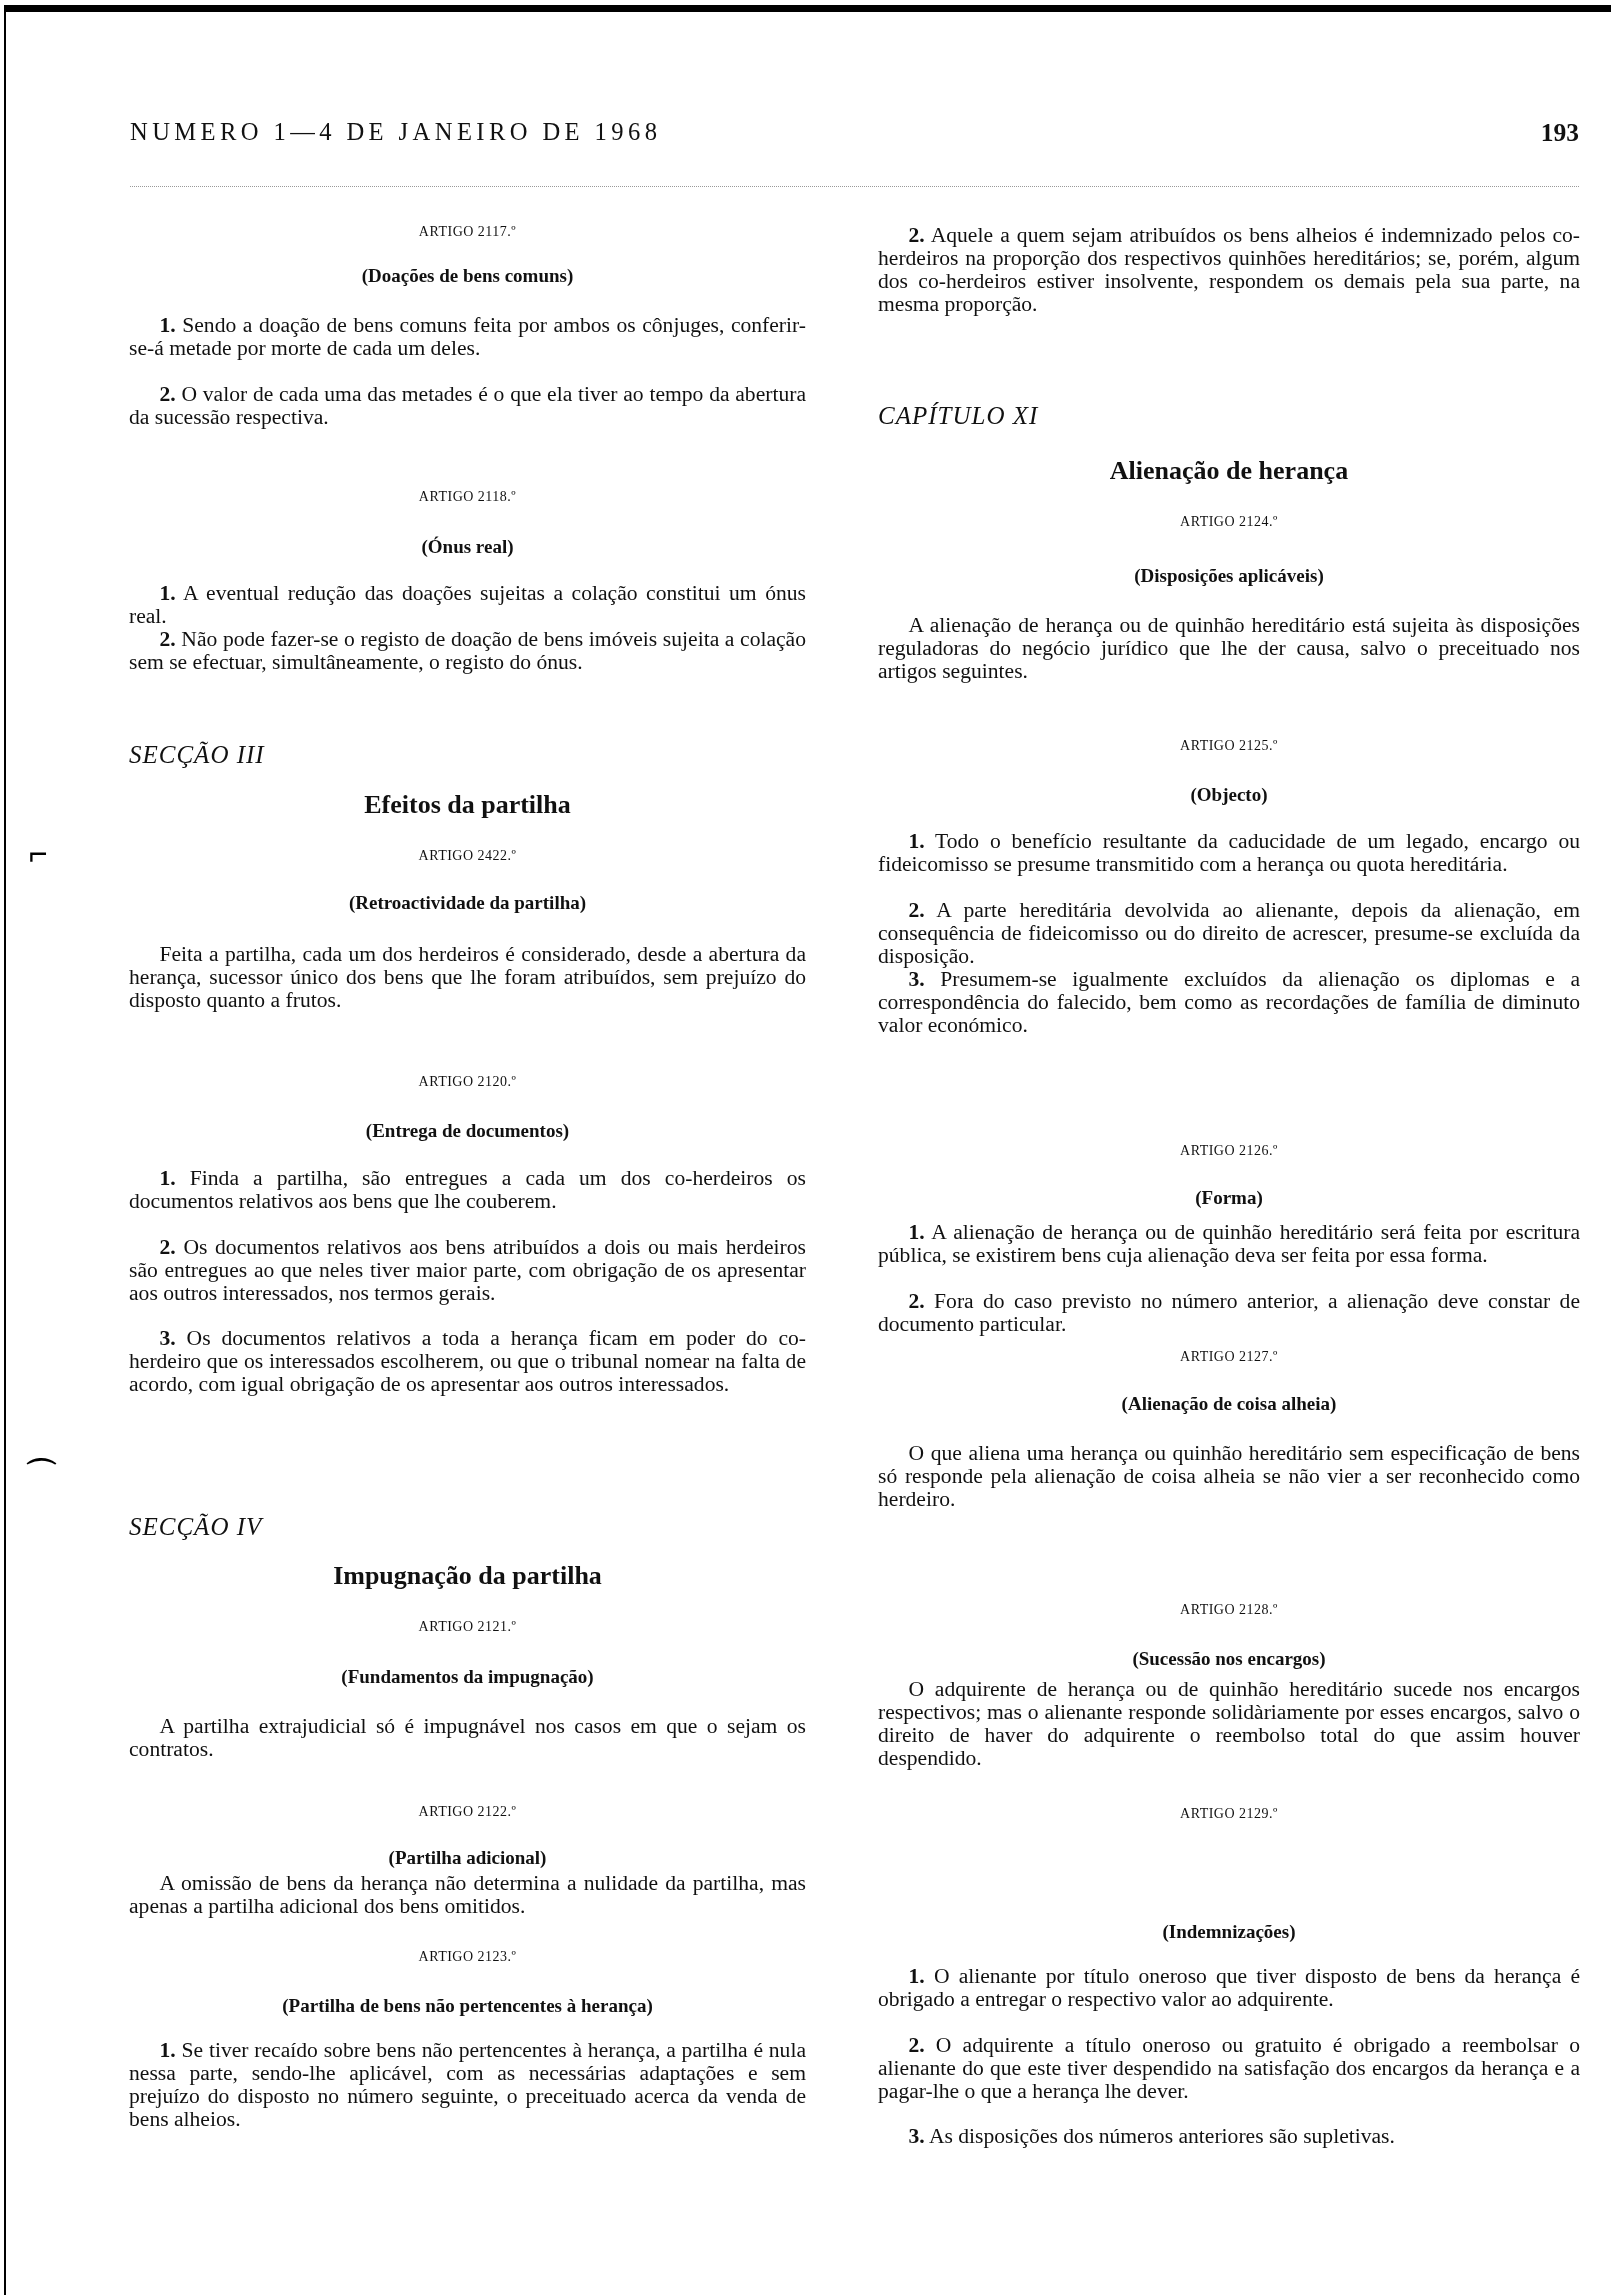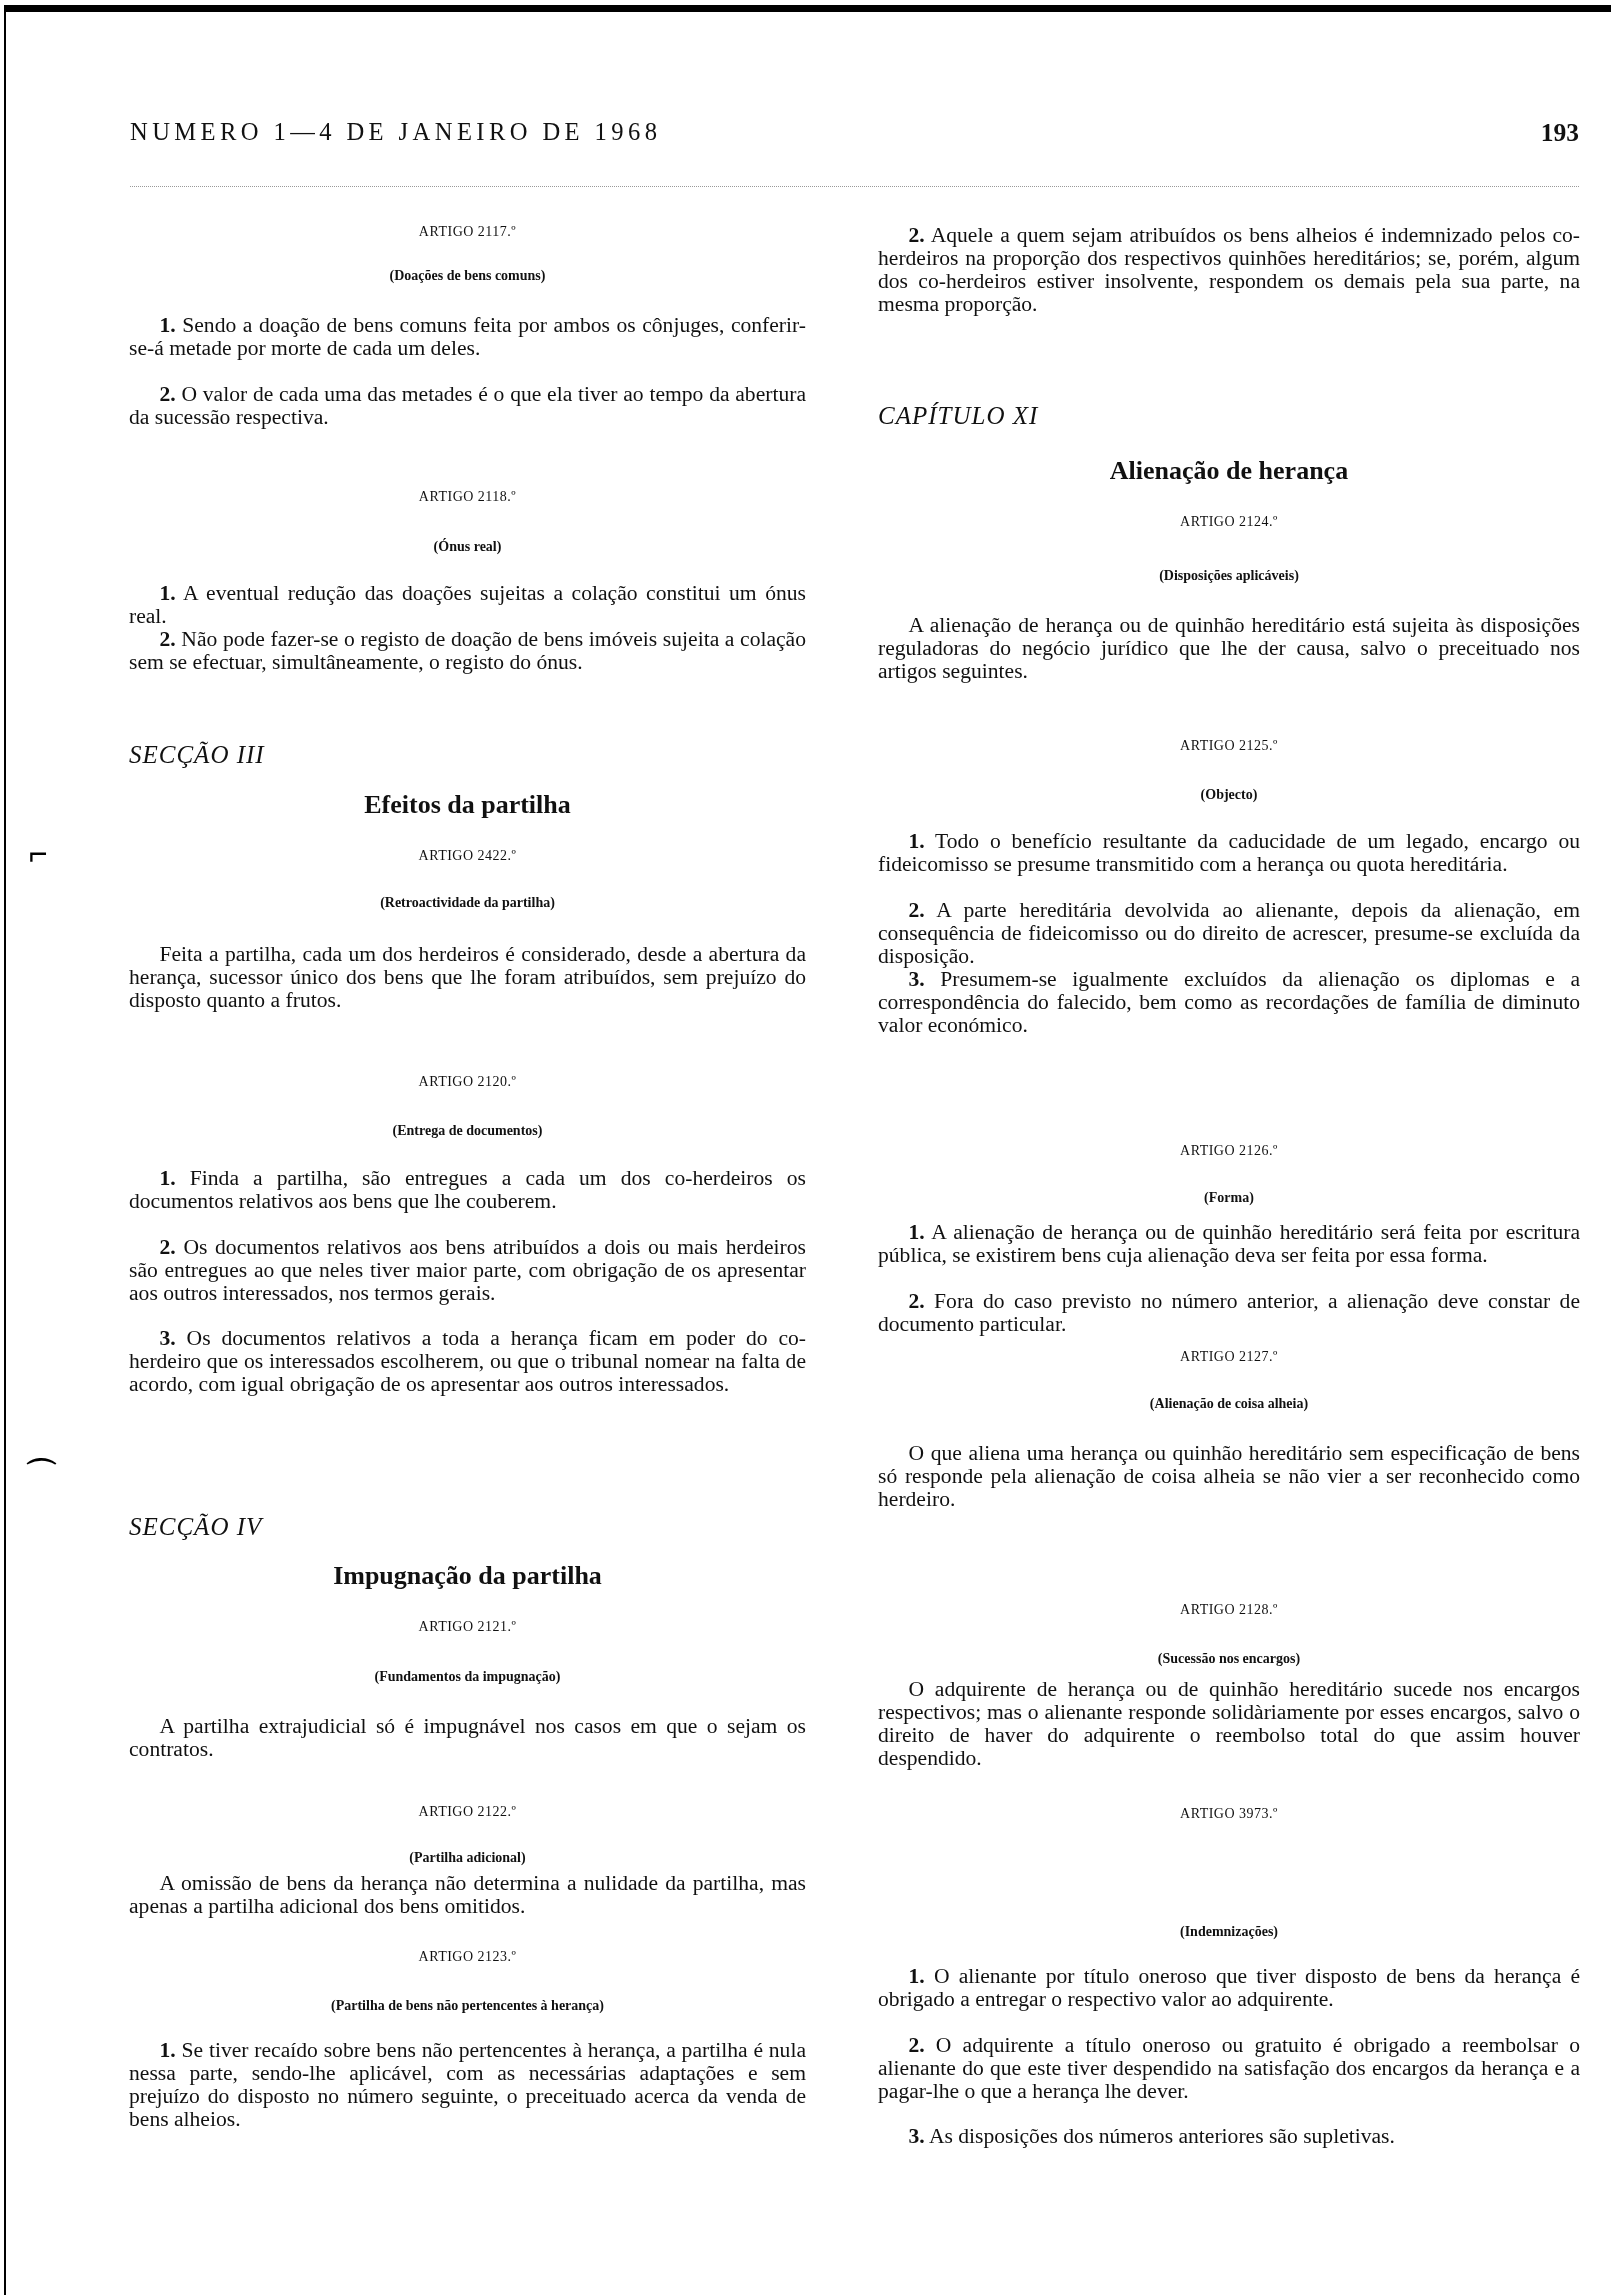--- a/index.html
+++ b/index.html
@@ -13,21 +13,21 @@
   .header-title { position:absolute; left:0; top:0; font-size:24.6px; letter-spacing:4.4px; white-space:nowrap; }
   .header-page { position:absolute; right:0; top:0; font-size:25.5px; font-weight:bold; }
   .header-rule { position:absolute; left:130px; top:186px; width:1449px; height:0; border-top:1px dotted #999; }
 
   .col { position:absolute; top:0; }
   .col-left { left:129px; width:677px; }
   .col-right { left:878px; width:702px; }
 
   .blk { position:absolute; left:0; width:100%; }
   .art { text-align:center; font-size:14px; letter-spacing:0.5px; line-height:22.6px; }
-  .sub { text-align:center; font-size:14px; font-weight:bold; line-height:22.6px; }
+  .sub { text-align:center; font-size:19px; font-weight:bold; line-height:22.6px; }
   .sec { font-size:25px; letter-spacing:1px; line-height:22.6px;font-style:italic; }
   .ttl { text-align:center; font-size:26px; font-weight:bold; line-height:27.5px; }
   .p { font-size:21.6px; line-height:23px; text-align:justify; text-indent:30.5px; margin:0; }
   .p b { font-weight:bold; }
   .mark { position:absolute; font-size:34px; font-weight:bold; color:#000; }
 </style>
 </head>
 <body>
 
 <div class="top-bar"></div>
@@ -101,19 +101,19 @@
   <p class="blk p" style="top:1290px"><b>2.</b> <span>Fora do caso previsto no número anterior, a alienação deve constar de documento particular.</span></p>
 
   <div class="blk art" style="top:1346px">ARTIGO 2127.º</div>
   <div class="blk sub" style="top:1393px">(Alienação de coisa alheia)</div>
   <p class="blk p" style="top:1442px"><b></b><span>O que aliena uma herança ou quinhão hereditário sem especificação de bens só responde pela alienação de coisa alheia se não vier a ser reconhecido como herdeiro.</span></p>
 
   <div class="blk art" style="top:1599px">ARTIGO 2128.º</div>
   <div class="blk sub" style="top:1648px">(Sucessão nos encargos)</div>
   <p class="blk p" style="top:1678px"><b></b><span>O adquirente de herança ou de quinhão hereditário sucede nos encargos respectivos; mas o alienante responde solidàriamente por esses encargos, salvo o direito de haver do adquirente o reembolso total do que assim houver despendido.</span></p>
 
-  <div class="blk art" style="top:1803px">ARTIGO 3973.º</div>
+  <div class="blk art" style="top:1803px">ARTIGO 2129.º</div>
   <div class="blk sub" style="top:1921px">(Indemnizações)</div>
   <p class="blk p" style="top:1965px"><b>1.</b> <span>O alienante por título oneroso que tiver disposto de bens da herança é obrigado a entregar o respectivo valor ao adquirente.</span></p>
   <p class="blk p" style="top:2034px"><b>2.</b> <span>O adquirente a título oneroso ou gratuito é obrigado a reembolsar o alienante do que este tiver despendido na satisfação dos encargos da herança e a pagar-lhe o que a herança lhe dever.</span></p>
   <p class="blk p" style="top:2125px"><b>3.</b> <span>As disposições dos números anteriores são supletivas.</span></p>
 </div>
 
 
 </body></html>

